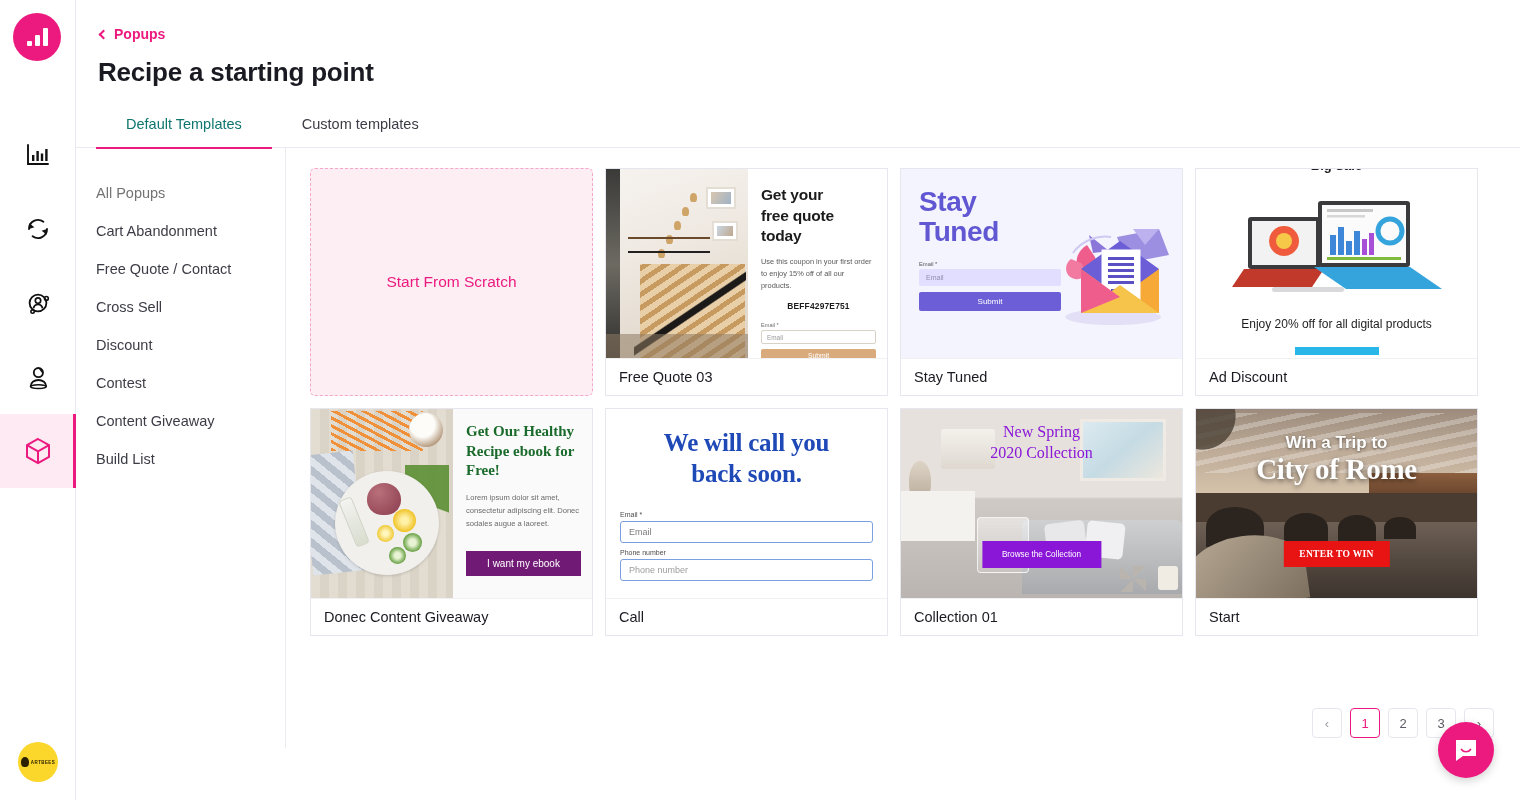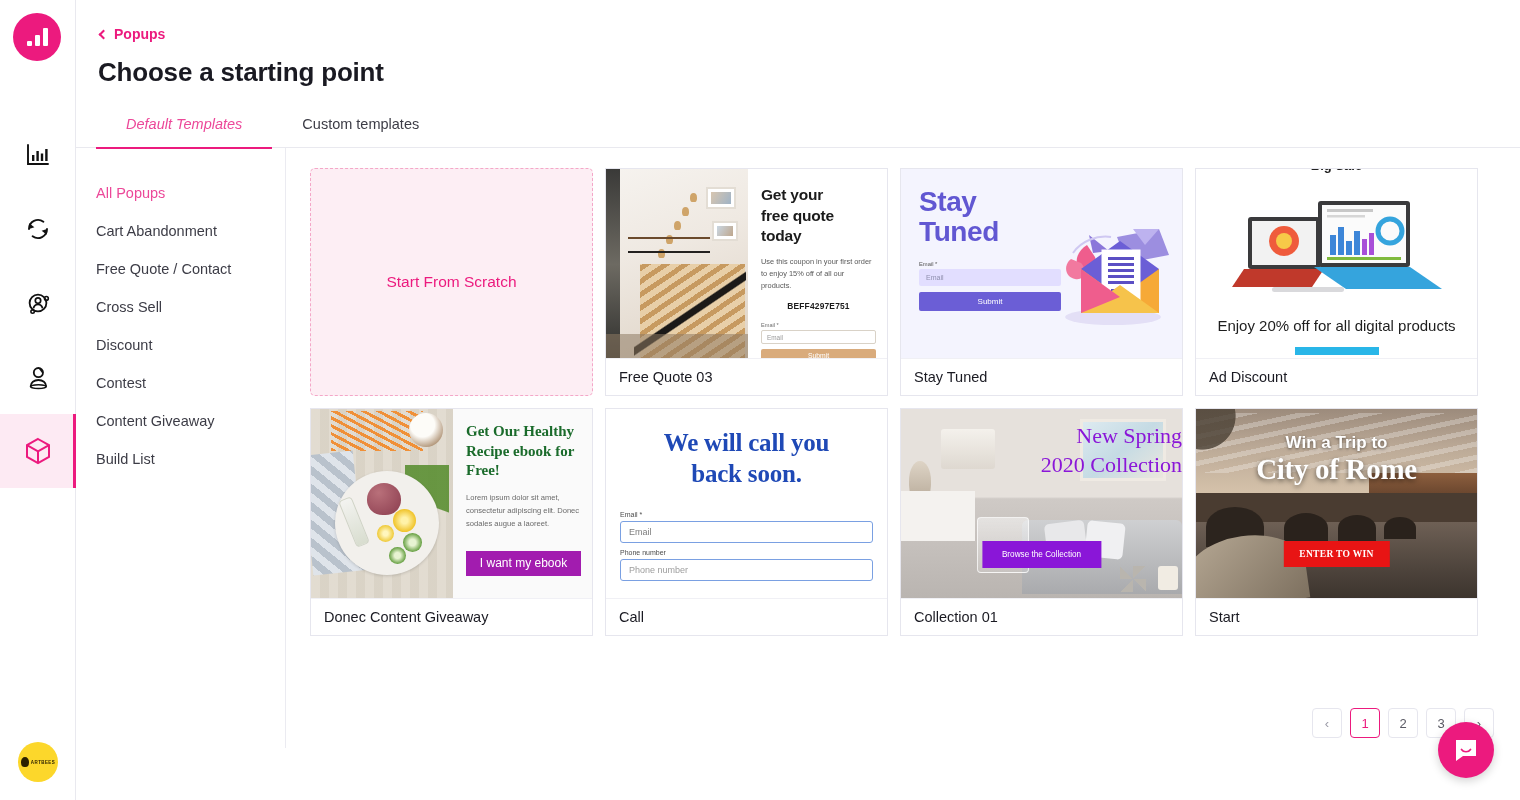--- a/index.html
+++ b/index.html
@@ -81,39 +81,39 @@
   .tabs {
     position: absolute; left: 0; right: 0; top: 104px; height: 44px;
     border-bottom: 1px solid #e9e9ef;
     display: flex; align-items: flex-start; padding-left: 20px;
   }
   .tab {
     height: 44px; line-height: 40px;
     font-size: 14.5px; color: #3c3c46;
     padding: 0 30px; cursor: pointer; position: relative;
   }
-  .tab.active { color: #ec4899; font-style: italic; }
+  .tab.active { color: #0f766e; }
   .tab.active::after {
     content: ""; position: absolute; left: 0; right: 0; bottom: -1px;
     height: 2px; background: #ec1a7e;
   }
 
   
   .body-split { position: absolute; left: 0; right: 0; top: 148px; bottom: 0; display: flex; }
   .cats {
     width: 210px; flex: 0 0 210px;
     border-right: 1px solid #ebebf1;
     padding-top: 26px; height: 600px;
   }
   .cat {
     padding: 0 0 0 20px; height: 38px; line-height: 38px;
     font-size: 14.5px; color: #3c3c46; cursor: pointer;
     white-space: nowrap;
   }
-  .cat.active { color: #ec4899; }
+  .cat.active { color: #737373; }
 
   .grid-wrap { flex: 1; padding: 20px 24px 0 24px; position: relative; }
   .grid {
     display: grid;
     grid-template-columns: repeat(4, 283px);
     gap: 12px;
   }
 
   .card {
     width: 283px; height: 228px;
@@ -180,21 +180,21 @@
   .st-btn { margin-top:6px; width:142px; height:19px; background:#6b5ed6; border-radius:2px;
     color:#fff; font-size:8px; text-align:center; line-height:19px; }
   .st-art { position:absolute; right: 6px; top: 42px; width: 135px; height: 120px; }
 
   
   .ad { height: 191px; background:#fff; position:relative; overflow:hidden; }
   .ad-cut { position:absolute; left:50%; transform:translateX(-50%); top:-11px;
     font-size:13px; font-weight:bold; color:#222; white-space:nowrap; }
   .ad-art { position:absolute; left:0; right:0; top: 22px; height: 110px; }
   .ad-txt { position:absolute; left:0; right:0; top:148px; text-align:center;
-    font-size:15px; color:#1e1e1e; }
+    font-size:12px; color:#1e1e1e; }
   .ad-bar { position:absolute; left:50%; transform:translateX(-50%); top:178px;
     width:84px; height:8px; background:#29b6e8; }
 
   
   .eb { display:flex; height:191px; }
   .eb-img { width:142px; height:191px; position:relative; overflow:hidden; background:#e7e2d8; }
   .eb-img .bg { position:absolute; inset:0; background:
       repeating-linear-gradient(90deg,#ded7cb 0 9px,#cfc7b8 9px 18px); opacity:.55; }
   .eb-img .cloth { position:absolute; left:-4px; top:44px; width:52px; height:120px;
       background: repeating-linear-gradient(45deg,#dfe4ea 0 7px,#b9c2cc 7px 14px); transform:rotate(-6deg); }
@@ -214,22 +214,22 @@
       background:linear-gradient(180deg,#f3f3f0,#d8ddcf); transform:rotate(-22deg); border:1px solid #cfd3c6;}
   .eb-img .carrot { position:absolute; left:20px; top:2px; width:92px; height:40px;
       background:repeating-linear-gradient(28deg,#f09038 0 3px,transparent 3px 7px); }
   .eb-img .coco { position:absolute; right:10px; top:4px; width:34px; height:34px; border-radius:50%;
       background:radial-gradient(circle at 40% 35%,#fdfcf8 40%,#8b6239 95%); }
   .eb-img .herb { position:absolute; right:4px; top:56px; width:44px; height:96px;
       background:linear-gradient(200deg,#5b8f33 0 42%,transparent 43%); opacity:.9; }
   .eb-body { flex:1; padding: 13px 11px 0 13px; background:#fafafa; }
   .eb-h { font-family:"Liberation Serif", serif; font-size: 15px; font-weight:bold; color:#1a6b2b; line-height:1.3; }
   .eb-p { margin-top: 10px; font-size: 7.6px; color:#6a6a6a; line-height:1.75; }
-  .eb-btn { margin-top: 21px; height: 25px; background:#a21caf; color:#fff;
-     font-size: 12px; text-align:center; line-height:25px; }
+  .eb-btn { margin-top: 21px; height: 25px; background:#701a75; color:#fff;
+     font-size: 10px; text-align:center; line-height:25px; }
 
   
   .cl { height:191px; background:#fff; padding: 18px 14px 0 14px; }
   .cl-h { font-family:"Liberation Serif", serif; font-size: 25px; font-weight:bold;
      color:#1f49b6; text-align:center; line-height:1.24; letter-spacing:-.2px; }
   .cl-lbl { margin-top: 22px; font-size: 7px; color:#4b4b4b; }
   .cl-inp { margin-top: 3px; height: 22px; border:1px solid #7aa0e2; border-radius:3px;
      font-size: 9px; color:#7d7d7d; line-height:21px; padding-left:8px; }
   .cl-lbl2 { margin-top: 6px; font-size: 7px; color:#4b4b4b; }
   .cl-inp2 { margin-top: 3px; height: 22px; border:1px solid #7aa0e2; border-radius:3px;
@@ -248,22 +248,22 @@
   .co .sofa { position:absolute; right:0; bottom:6px; width:160px; height:74px; border-radius:6px 6px 0 0;
       background:linear-gradient(180deg,#cfd0d2,#a9aaad); }
   .co .cush1 { position:absolute; right:96px; bottom:40px; width:40px; height:38px; border-radius:5px; background:#e8e8ea; transform:rotate(-7deg); }
   .co .cush2 { position:absolute; right:58px; bottom:42px; width:38px; height:36px; border-radius:5px; background:#f0f0f2; transform:rotate(6deg); }
   .co .cab { position:absolute; left:0; top:82px; width:74px; height:50px; background:#f4f2ef; }
   .co .tbl { position:absolute; left:76px; top:108px; width:52px; height:56px;
       background:linear-gradient(180deg,rgba(255,255,255,.5),rgba(255,255,255,.15)); border:1px solid rgba(255,255,255,.7); border-radius:4px;}
   .co .star { position:absolute; right:36px; bottom:8px; width:26px; height:26px;
       background:conic-gradient(from 0deg,#b9b5ae 0 12%,transparent 12% 25%,#b9b5ae 25% 37%,transparent 37% 50%,#b9b5ae 50% 62%,transparent 62% 75%,#b9b5ae 75% 87%,transparent 87%);}
   .co .cndl { position:absolute; right:4px; bottom:10px; width:20px; height:24px; border-radius:3px; background:#f1ece3; }
-  .co-h { position:absolute; left:0; right:0; top:12px; text-align:right;
-     font-family:"Liberation Serif", serif; font-size: 22px; color:#8a16d8; line-height:1.32; }
+  .co-h { position:absolute; left:0; right:0; top:12px; text-align:center;
+     font-family:"Liberation Serif", serif; font-size: 16px; color:#8a16d8; line-height:1.32; }
   .co-btn { position:absolute; left:50%; transform:translateX(-50%); top:132px;
      background:#8a16d8; color:#fff; font-size:8.2px; padding: 9px 20px; white-space:nowrap; }
 
   
   .tr { height:191px; position:relative; overflow:hidden; background:#6b5546; }
   .tr .sky2 { position:absolute; left:0; top:0; right:0; height:86px;
      background:linear-gradient(180deg,#9c8b7c 0%,#bdab98 48%,#d6c3ab 100%); }
   .tr .clouds { position:absolute; left:0; top:4px; right:0; height:60px; opacity:.45;
      background:repeating-linear-gradient(-12deg, rgba(255,255,255,.6) 0 5px, transparent 5px 13px); }
   .tr .water { position:absolute; left:0; bottom:0; right:0; height:78px;
@@ -376,21 +376,21 @@
     </div>
   </div>
 
   <div class="main">
 
     <div class="breadcrumb">
       <span class="chev"></span>
       <span>Popups</span>
     </div>
 
-    <div class="page-title">Choose a starting point</div>
+    <div class="page-title">Recipe a starting point</div>
 
     <div class="tabs">
       <div class="tab active">Default Templates</div>
       <div class="tab">Custom templates</div>
     </div>
 
     <div class="body-split">
 
       <div class="cats">
         <div class="cat active">All Popups</div>

